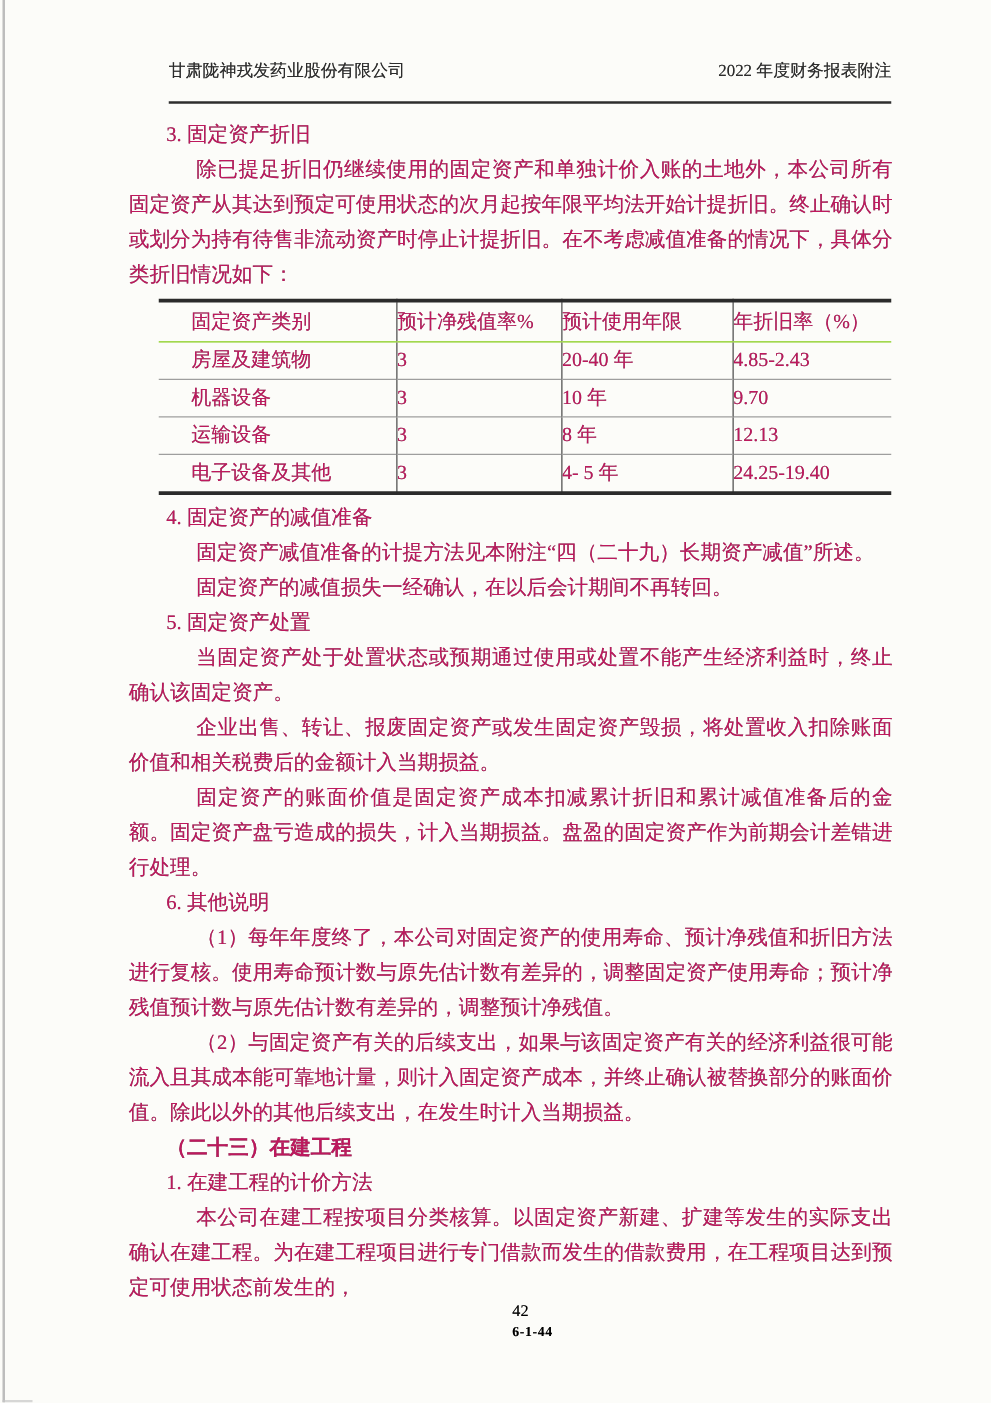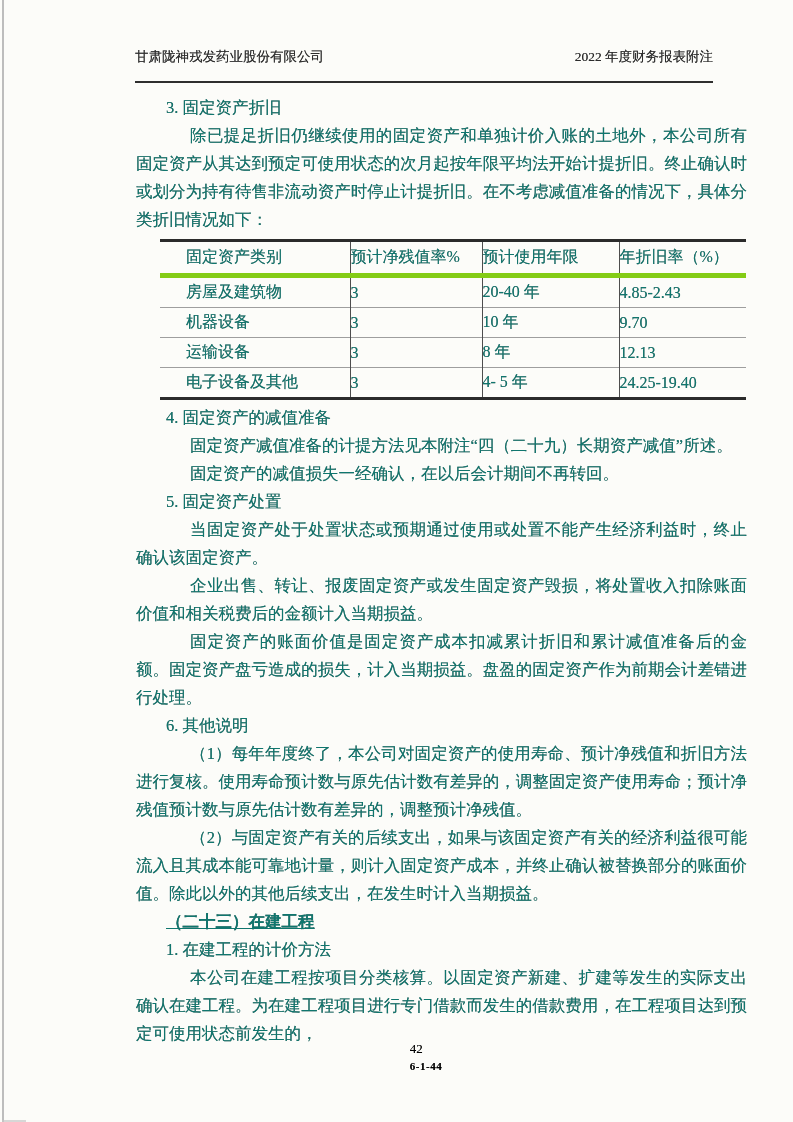--- a/index.html
+++ b/index.html
@@ -19,45 +19,44 @@
   }
   .header{
     position:absolute;left:135px;top:48px;width:578px;
     display:flex;justify-content:space-between;align-items:flex-end;
     font-size:13.5px;color:#2c2c2c;
     padding-bottom:15px;border-bottom:2.5px solid #2e2e2e;
     text-shadow:0 0 .4px rgba(50,50,50,.7);
   }
   .content{
     position:absolute;left:103px;top:94px;width:611px;
-    font-size:16.5px;line-height:28px;color:#0f766e;
+    font-size:16.5px;line-height:28px;color:#be185d;
     text-align:justify;
     text-shadow:0 0 .45px rgba(45,45,45,.65);
-    margin-left:33px;
   }
   .content p{margin:0;}
   .para{text-indent:54px;}
   .heading{text-indent:30px;}
-  .heading-bold{text-indent:30px;font-weight:bold;text-decoration:underline;}
+  .heading-bold{text-indent:30px;font-weight:bold;}
   table.dep{
     border-collapse:collapse;table-layout:fixed;
     width:586px;margin:5px 0 4px 24px;
     border-top:3px solid #2b2b2b;border-bottom:3px solid #2b2b2b;
     font-size:16px;line-height:normal;
     text-shadow:0 0 .4px rgba(45,45,45,.6);
   }
   table.dep th,table.dep td{
     border-left:1px solid #4d4d4d;
     text-align:left;font-weight:normal;
     height:29px;padding:0;overflow:hidden;white-space:nowrap;
   }
   table.dep th:first-child,table.dep td:first-child{
     border-left:none;text-align:left;padding-left:26px;
   }
-  table.dep thead th{border-bottom:5px solid #84cc16;height:31px;}
+  table.dep thead th{border-bottom:1px solid #84cc16;height:31px;}
   table.dep tbody tr+tr td{border-top:1px solid #9e9e9e;}
   table.dep col:nth-child(1){width:190px;}
   table.dep col:nth-child(2){width:132px;}
   table.dep col:nth-child(3){width:137px;}
   table.dep col:nth-child(4){width:127px;}
   .footer{
     position:absolute;left:426px;top:1042px;
     transform:translateX(-50%);
     color:#000000;
     text-shadow:0 0 .4px rgba(45,45,45,.6);

